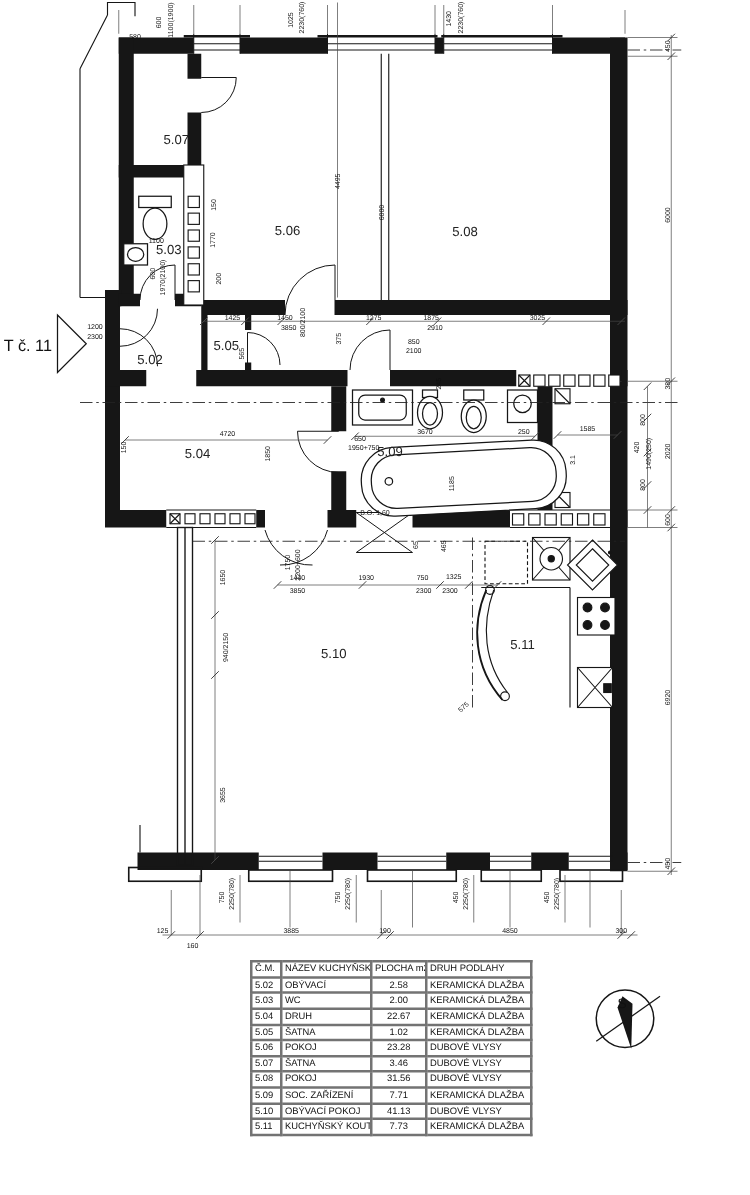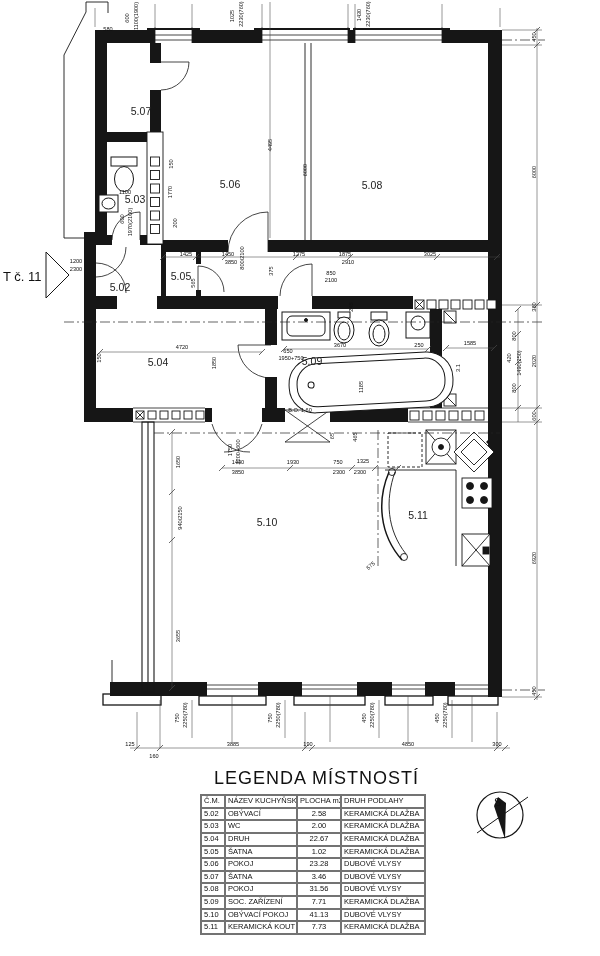--- a/index.html
+++ b/index.html
@@ -341,21 +341,20 @@
     <text class="dt" transform="rotate(-90 280 715)" x="280" y="715">2250(780)</text>
     <text class="dt" transform="rotate(-90 366 718)" x="366" y="718">450</text>
     <text class="dt" transform="rotate(-90 374 715)" x="374" y="715">2250(780)</text>
     <text class="dt" transform="rotate(-90 439 718)" x="439" y="718">450</text>
     <text class="dt" transform="rotate(-90 447 715)" x="447" y="715">2250(780)</text>
   </g>
 </svg>
 
 
 <div class="legend">
-  <div class="legend-title">LEGENDA MÍSTNOSTÍ</div>
   <table class="lg">
     <colgroup>
           <col class="c0">
           <col class="c1">
           <col class="c2">
           <col class="c3">
         </colgroup>
     <thead>
       <tr>
         <th>Č.M.</th>
@@ -414,21 +413,21 @@
             <td>KERAMICKÁ DLAŽBA</td>
           </tr>
           <tr>
             <td>5.10</td>
             <td>OBÝVACÍ POKOJ</td>
             <td class="num">41.13</td>
             <td>DUBOVÉ VLYSY</td>
           </tr>
           <tr>
             <td>5.11</td>
-            <td>KERAMICKÁ KOUT</td>
+            <td>KUCHYŇSKÝ KOUT</td>
             <td class="num">7.73</td>
             <td>KERAMICKÁ DLAŽBA</td>
           </tr>
         </tbody>
   </table>
 </div>
 
 
 <svg class="compass" width="64" height="64" viewBox="0 0 64 64">
   <circle cx="32" cy="31" r="23" fill="none" stroke="#161616" stroke-width="1.2"></circle>

